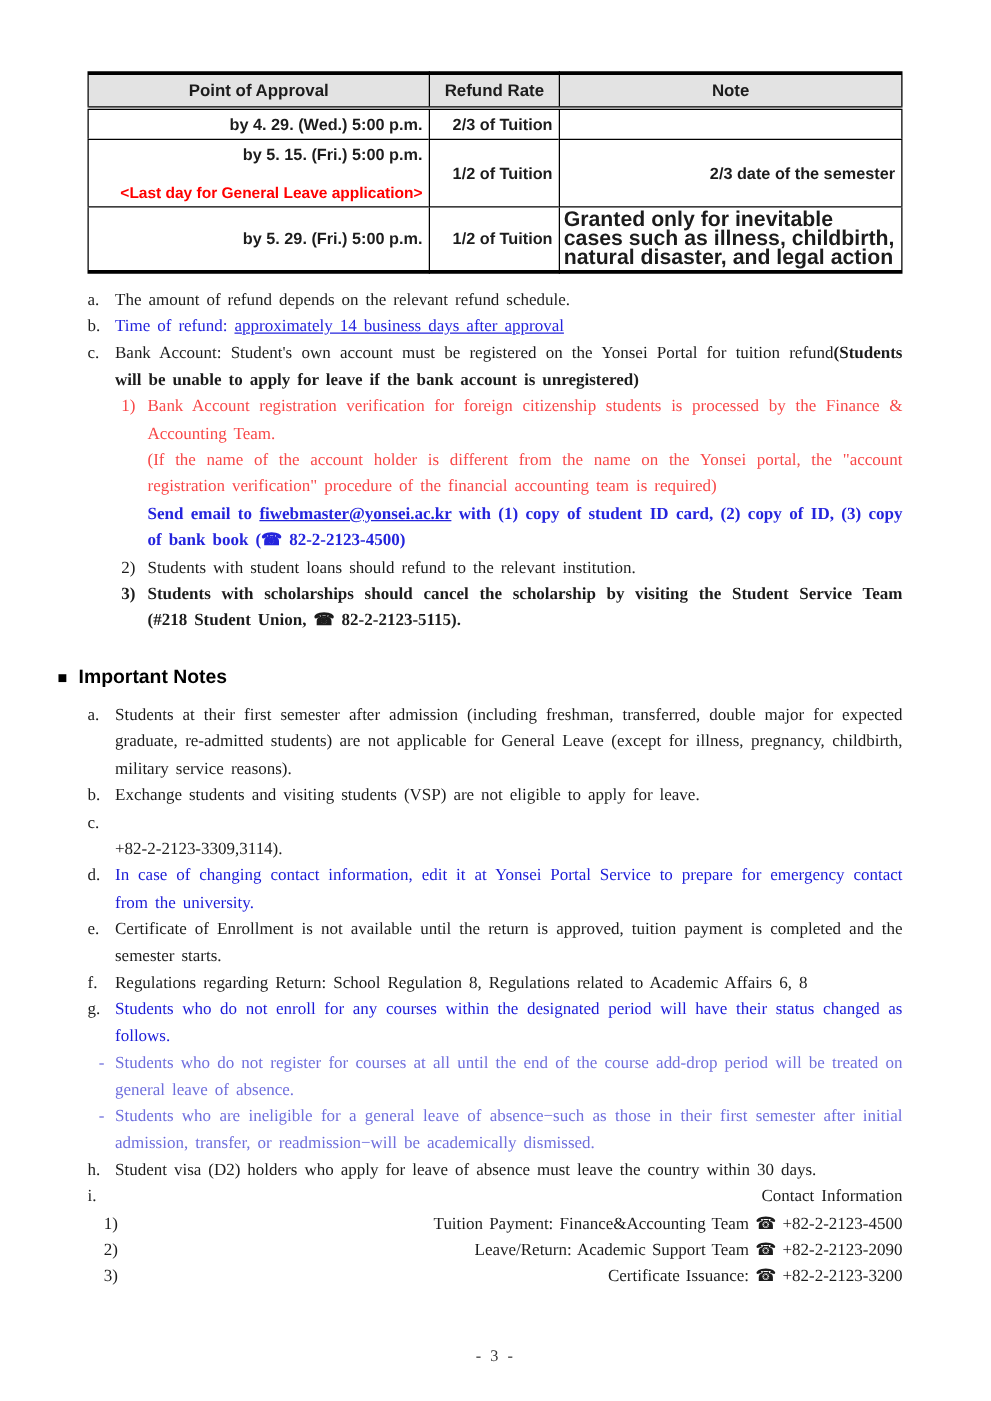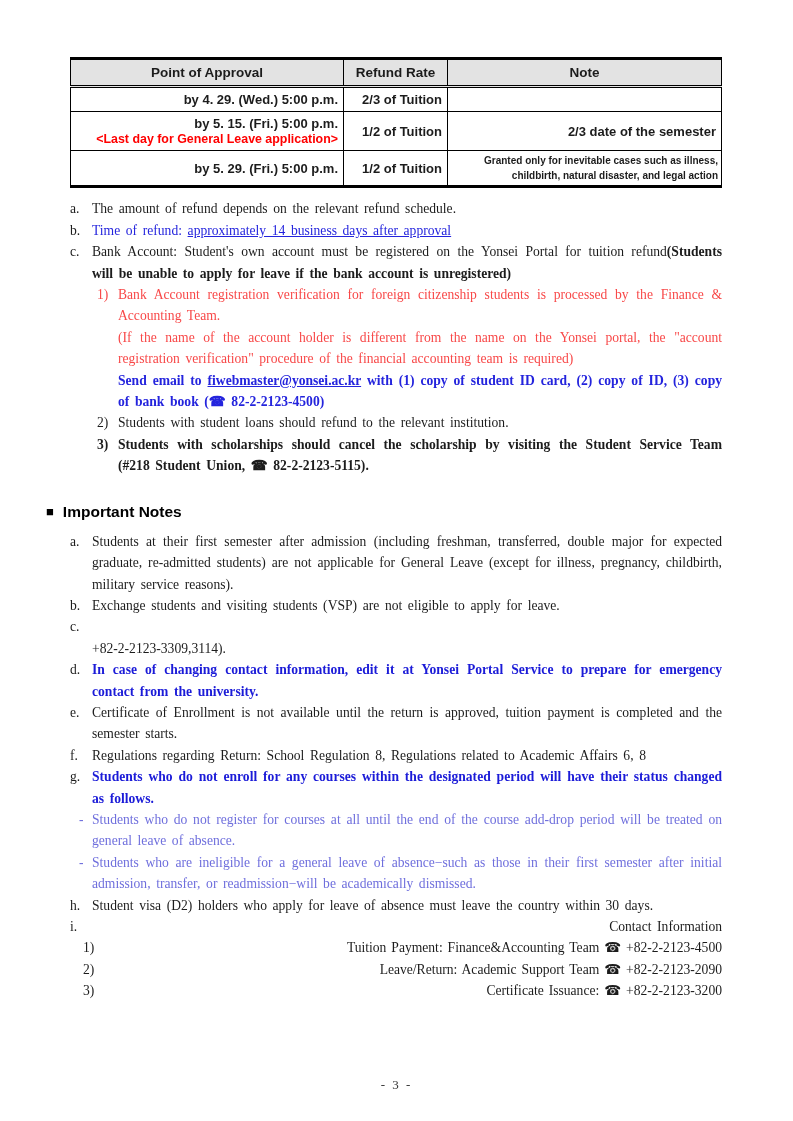--- a/index.html
+++ b/index.html
@@ -11,34 +11,34 @@
   table.rt{border-collapse:collapse;width:100%;table-layout:fixed;
     font-family:"Liberation Sans",sans-serif;font-weight:bold;
     border-top:3px solid #000;border-bottom:3px solid #000;
     border-left:1.5px solid #000;border-right:1.5px solid #000;}
   .rt th{background:#e3e3e3;font-size:13.5px;padding:5px 4px;border-bottom:3px double #000;text-align:center}
   .rt td{font-size:13px;padding:4px 5px;vertical-align:middle}
   .rt td,.rt th{border-left:1.5px solid #000}
   .rt td:first-child,.rt th:first-child{border-left:none}
   .rt tbody tr + tr td{border-top:1.5px solid #000}
   .rt .c{text-align:right}
-  .rt .subnote{font-size:12.4px;line-height:14px;margin-top:1px}
-  .rt .noteg{font-size:10px;line-height:15.2px;text-align:right;padding:2px 3px}
+  .rt .subnote{font-size:12.4px;line-height:14px;margin-top:16px}
+  .rt .noteg{font-size:17px;line-height:15.2px;text-align:left;padding:2px 3px}
   .tblred{color:#ff0000}
 
   
   .sec{margin-top:10px}
   .li{display:flex;font-size:13.6px;line-height:21.4px}
   .lbl{flex:none;width:22px}
   .txt{flex:1;text-align:justify;word-spacing:2.2px}
   .sub1{margin-left:27px}
   .sub1 .lbl{width:21px}
   .red{color:#f84848}
   .blue{color:#2424dd}
-  .bluebold{color:#1b1bd8;font-weight:bold}
+  .bluebold{color:#1b1bd8;font-weight:normal}
   .lblue{color:#6f6fdd}
   .bold{font-weight:bold}
   .u{text-decoration:underline}
   a.u{color:inherit;cursor:pointer}
 
   .ihead{margin:26px 0 10px -24px;font-family:"Liberation Sans",sans-serif;
     font-weight:bold;font-size:15.5px;display:flex;align-items:center;gap:9px;color:#000}
   .sq{font-size:13px;line-height:1}
 
   .dash{margin-left:9px}

